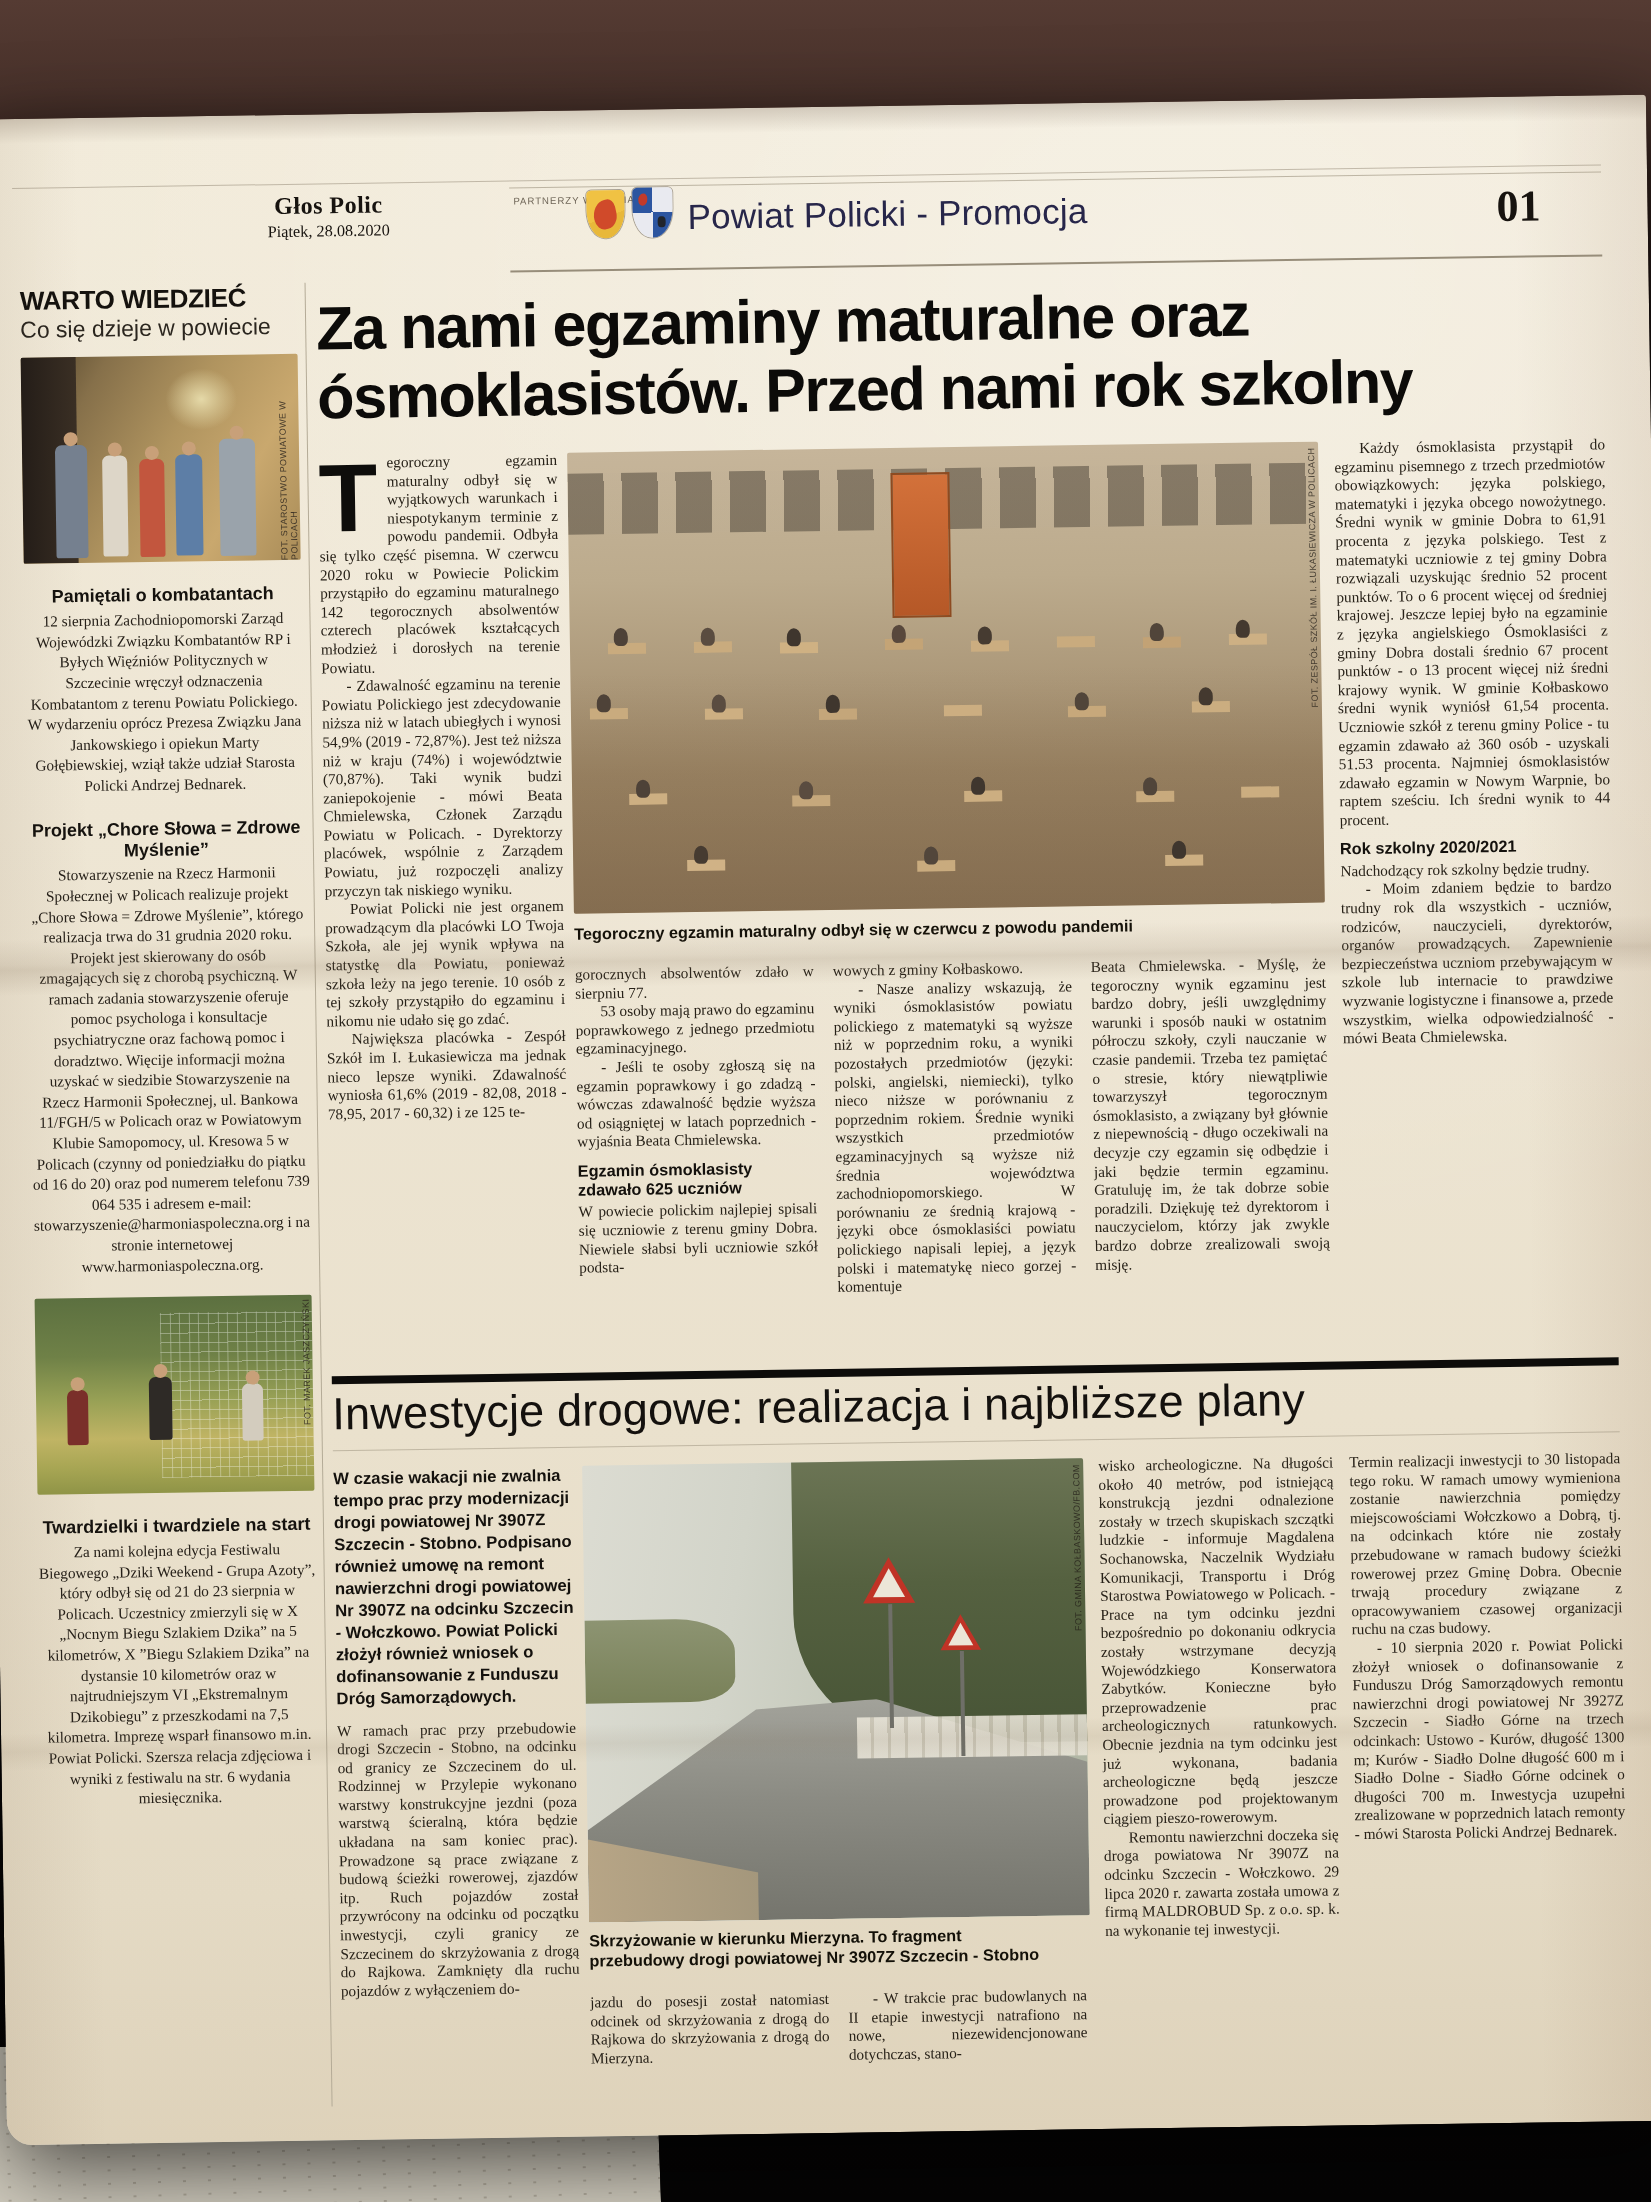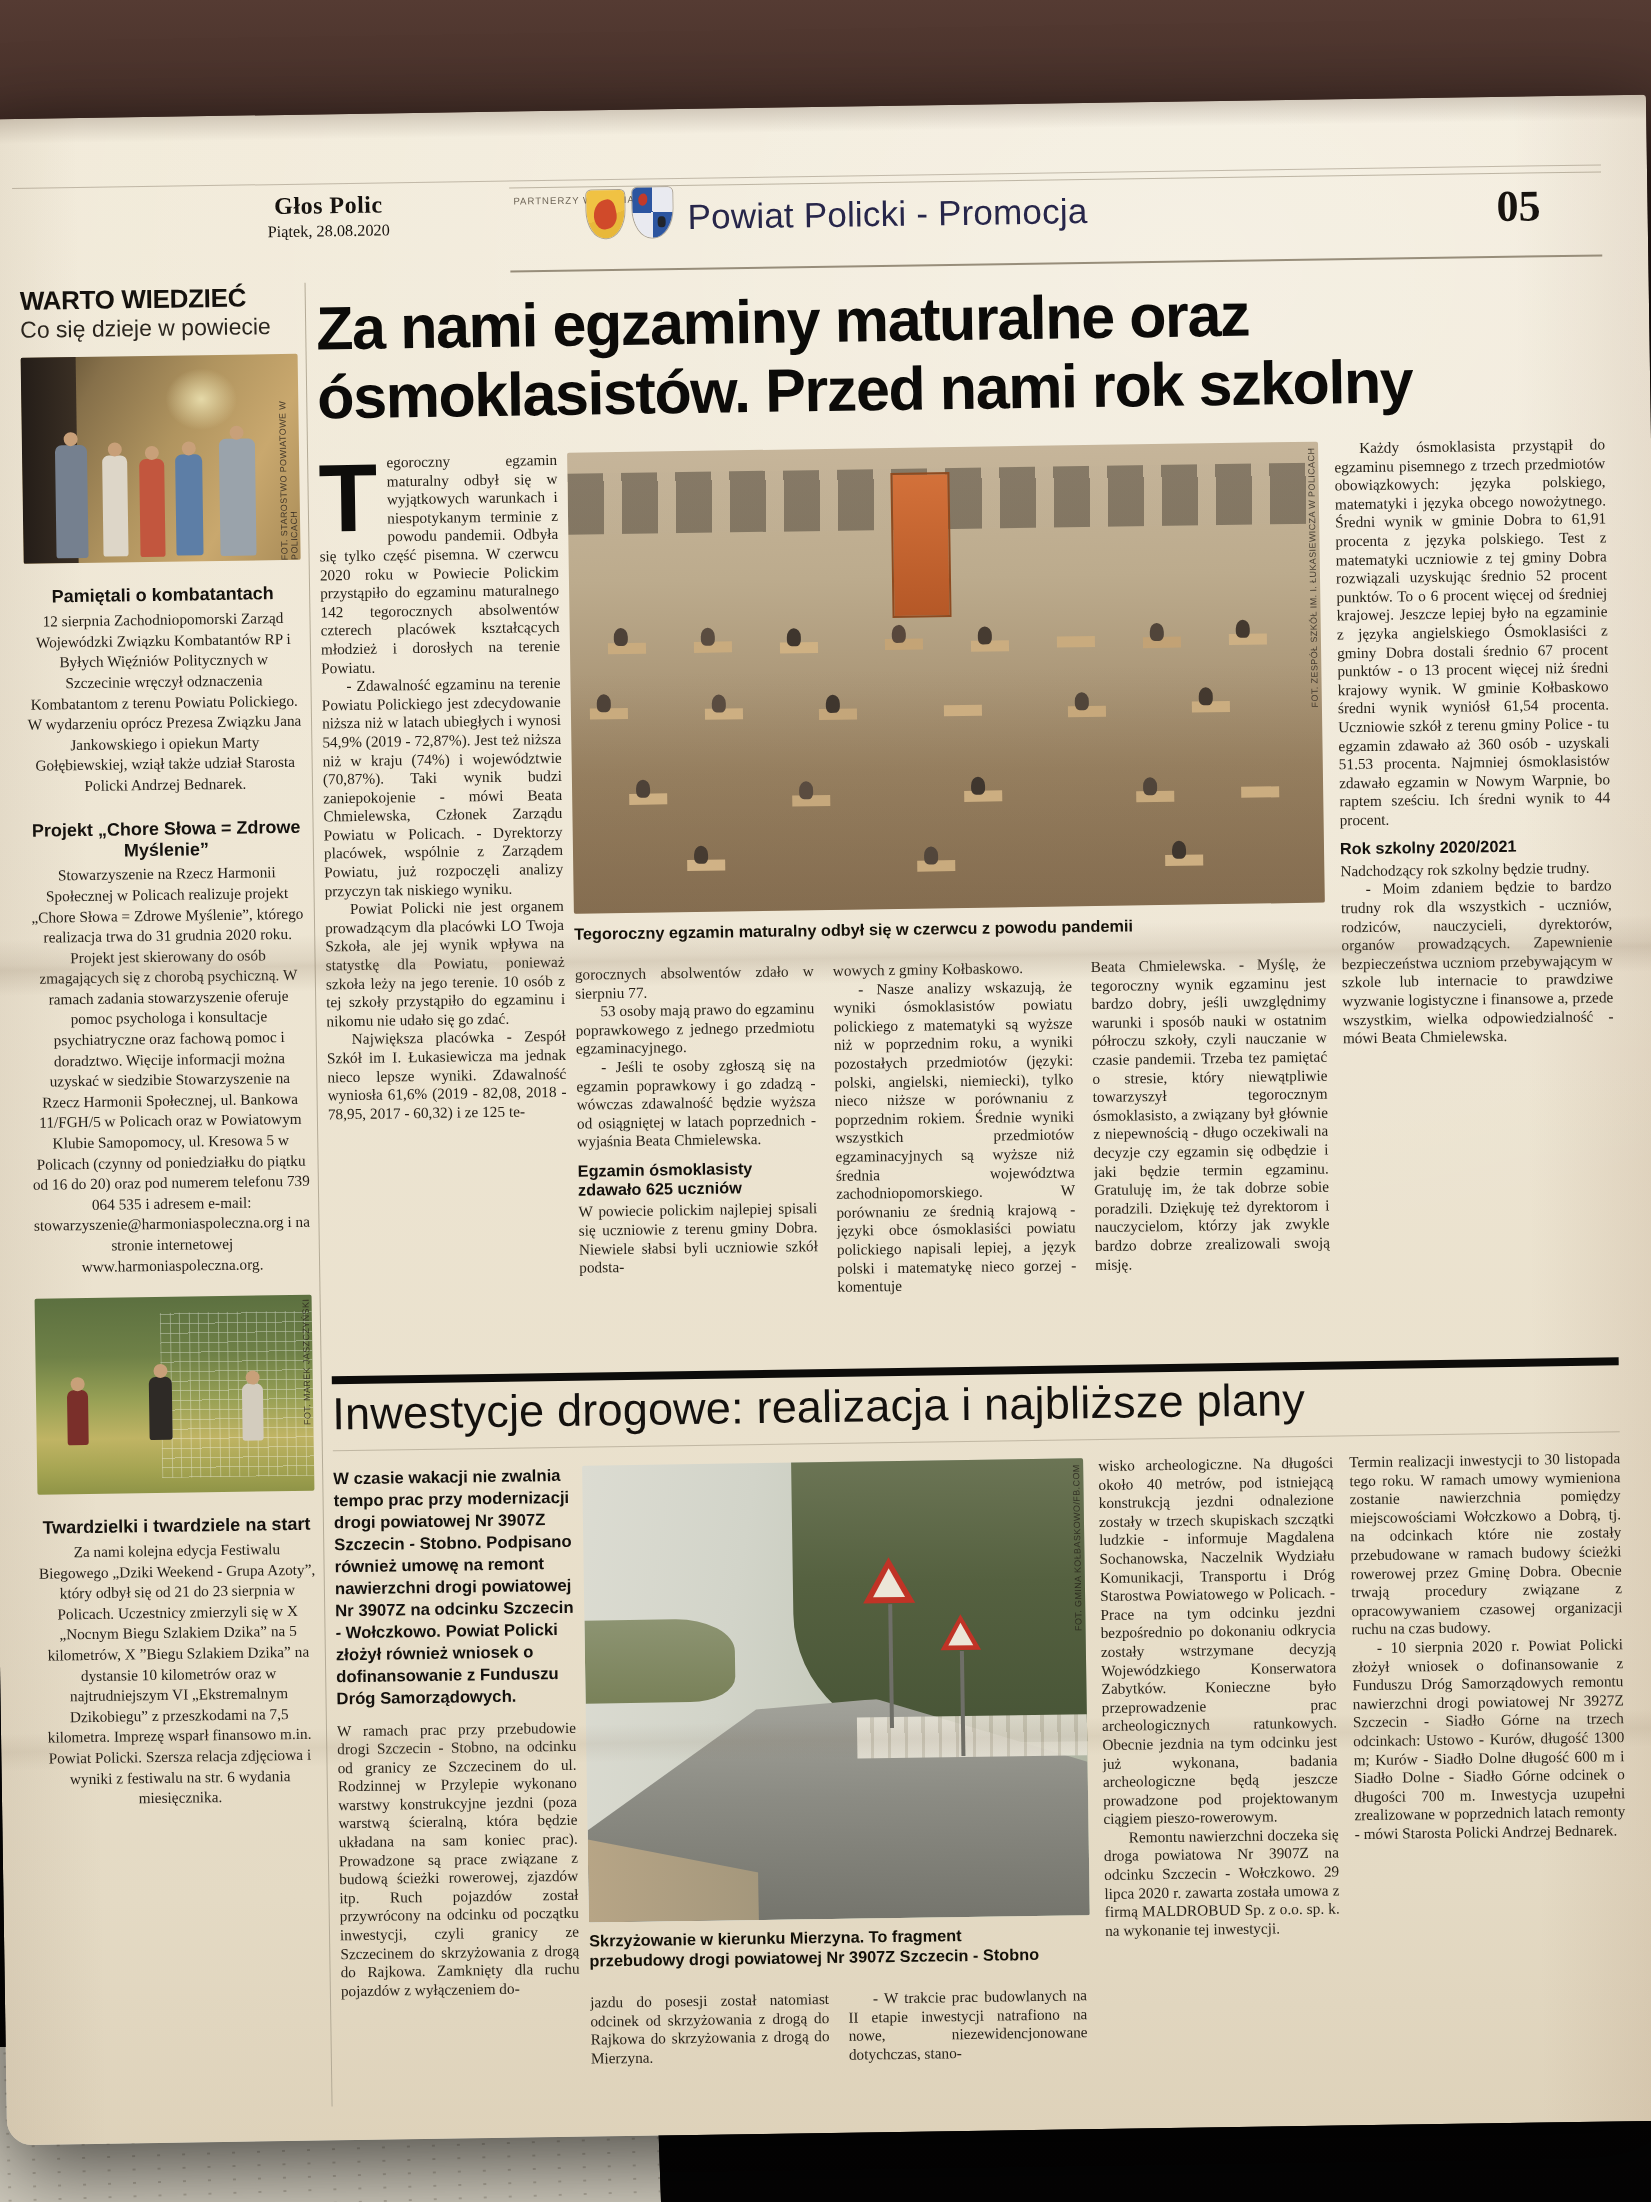--- a/index.html
+++ b/index.html
@@ -149,21 +149,21 @@
     <div class="hair" style="left:34px;top:69px;width:1589px;opacity:.55"></div>
     <div class="masthead">
       <div class="name">Głos Polic</div>
       <div class="date">Piątek, 28.08.2020</div>
     </div>
     <div class="hair" style="left:531px;top:76px;width:1092px;opacity:.6"></div>
     <div class="partners">PARTNERZY WYDANIA</div>
     <div class="shield a"></div>
     <div class="shield b"></div>
     <div class="section-title">Powiat Policki - Promocja</div>
-    <div class="pagenum">05</div>
+    <div class="pagenum">01</div>
     <div class="hair" style="left:531px;top:159px;width:1092px;height:1.9px"></div>
 
     <div class="vrule" style="left:325px;top:168px;height:1824px"></div>
     <div class="sidebar">
       <div class="sb-title">WARTO WIEDZIEĆ</div>
       <div class="sb-sub">Co się dzieje w powiecie</div>
 
       <div class="sb-photo ph1">
         <div class="door"></div>
         <div class="glare"></div>

